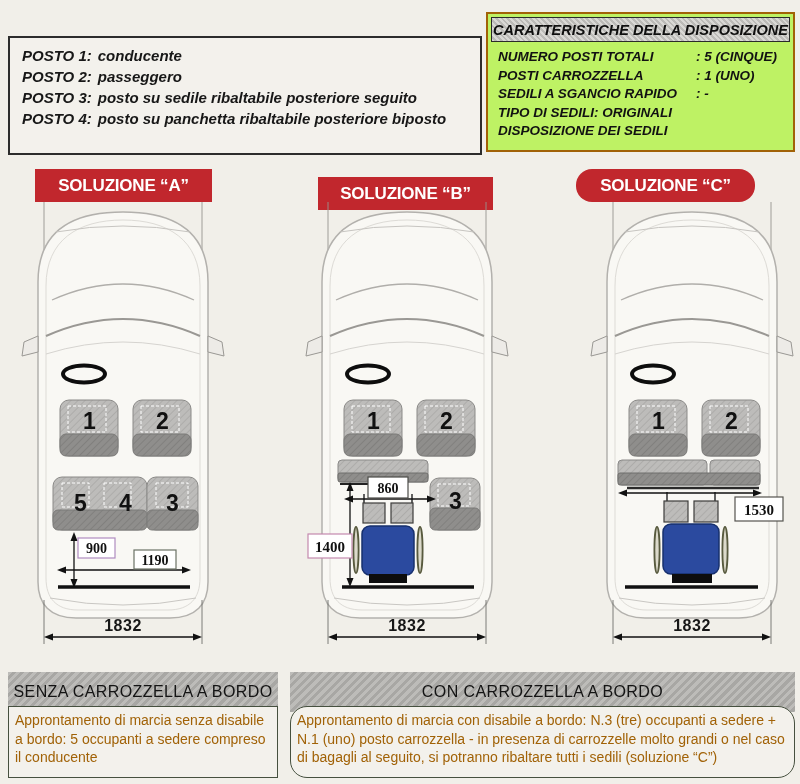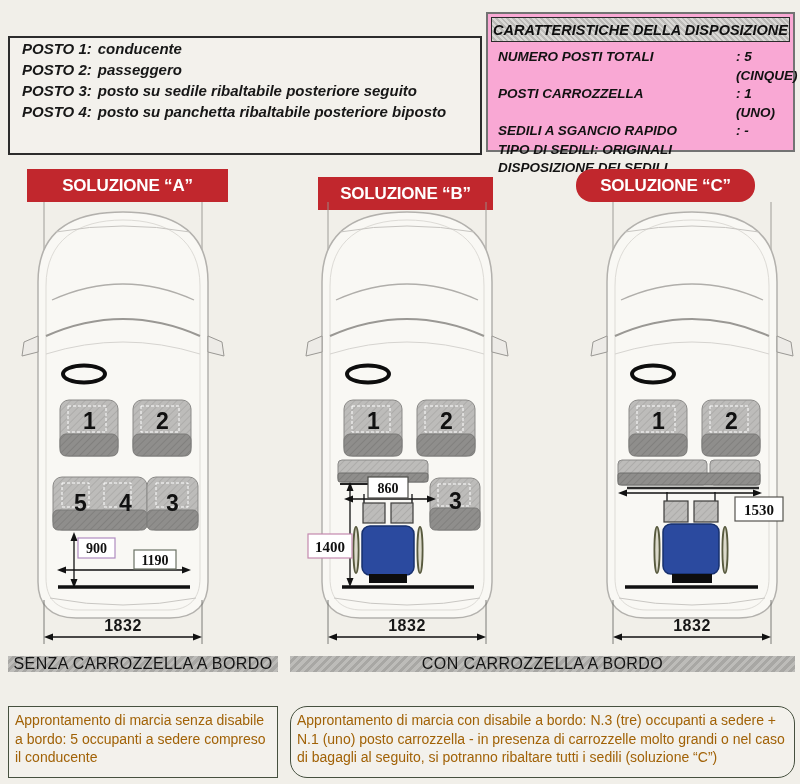--- a/index.html
+++ b/index.html
@@ -1,54 +1,54 @@
 <!DOCTYPE html>
 <html><head>
 <meta charset="utf-8">
 <style>
   html,body{margin:0;padding:0;}
   .page{position:relative;width:800px;height:784px;background:#f1efe9;
         font-family:"Liberation Sans",sans-serif;overflow:hidden;color:#1a1a1a;}
 
   
   .legend-box{position:absolute;left:8px;top:36px;width:474px;height:119px;
-      border:2px solid #2c2c2c;background:#f3f1ec;box-sizing:border-box;padding:0 0 0 12px;}
+      border:2px solid #2c2c2c;background:#f3f1ec;box-sizing:border-box;padding:7px 0 0 12px;}
   .legend-line{font-style:italic;font-weight:700;font-size:15px;line-height:21px;
       color:#171717;white-space:nowrap;}
   .legend-line .desc{margin-left:6px;}
 
   
   .char-table{position:absolute;left:486px;top:12px;width:309px;height:140px;
-      border:2px solid #737373;background:#f9a8d4;box-sizing:border-box;padding:3px;}
+      border:2px solid #a16207;background:#bef264;box-sizing:border-box;padding:3px;}
   .char-header{border:1px solid #2a2a2a;
       background:repeating-linear-gradient(45deg,#d9d8d5 0 2px,#bbbab7 2px 4px);
       text-align:center;font-style:italic;font-weight:700;font-size:14.5px;
       padding:4px 0 3px 0;color:#0f0f0f;}
   .char-rows{padding:6px 6px 0 7px;}
   .char-row{display:flex;font-style:italic;font-weight:700;font-size:13.5px;
-      line-height:18.5px;color:#121212;gap:40px;}
+      line-height:18.5px;color:#121212;}
   .char-row .lbl{width:198px;flex:none;}
 
   
   .banner{position:absolute;top:169px;height:33px;background:#c1272d;
       display:flex;align-items:center;justify-content:center;}
   .banner span{color:#fff;font-weight:700;font-size:17px;letter-spacing:-0.2px;}
-  .banner-a{left:27px;width:201px;} .banner-b{left:318px;width:175px;margin-top:8px;} .banner-c{left:576px;width:179px;border-radius:16px;}
+  .banner-a{left:35px;width:177px;} .banner-b{left:318px;width:175px;margin-top:8px;} .banner-c{left:576px;width:179px;border-radius:16px;}
 
   .van{position:absolute;top:202px;width:250px;height:445px;}
   .van-a{left:0px;} .van-b{left:284px;} .van-c{left:569px;}
 
   svg text{font-family:"Liberation Sans",sans-serif;}
   .seatnum{font-size:23px;font-weight:700;fill:#111;}
   .boxnum{font-family:"Liberation Serif",serif;font-size:14px;font-weight:700;fill:#111;
       text-anchor:middle;}
   .bignum{font-size:16px;font-weight:700;fill:#161616;text-anchor:middle;letter-spacing:0.5px;}
 
   
-  .footer-head{position:absolute;top:656px;height:16px;
+  .footer-head{position:absolute;top:672px;height:40px;
       background:repeating-linear-gradient(135deg,#bdbcb9 0 3px,#a8a7a4 3px 6px);
       display:flex;align-items:center;justify-content:center;}
   .footer-head span{font-size:16px;letter-spacing:0.4px;color:#141414;}
   .fh-left{left:8px;width:270px;} .fh-right{left:290px;width:505px;}
   .footer-body{position:absolute;top:706px;height:72px;border:1px solid #46503f;
       background:#f3f1ec;box-sizing:border-box;padding:4px 6px;
       font-size:14px;line-height:1.33;color:#a16207;}
   .fb-left{left:8px;width:270px;} .fb-right{left:290px;width:505px;border-radius:17px;}
 </style>
 </head>

